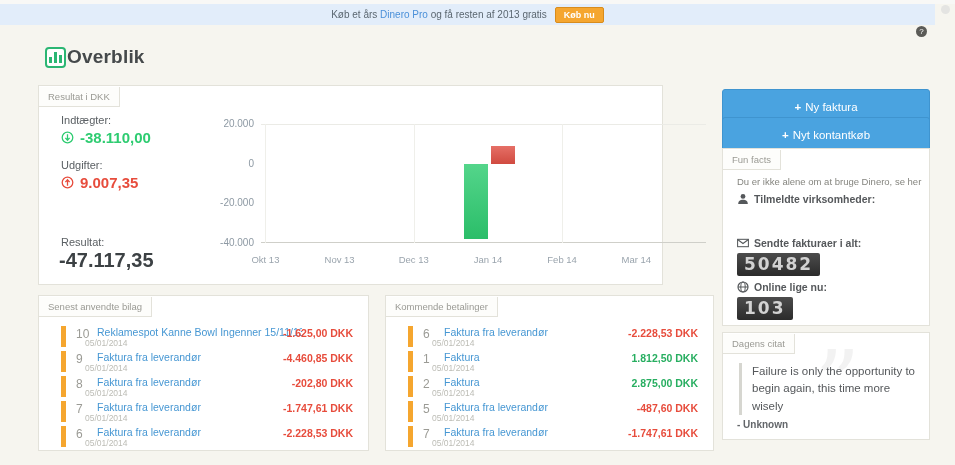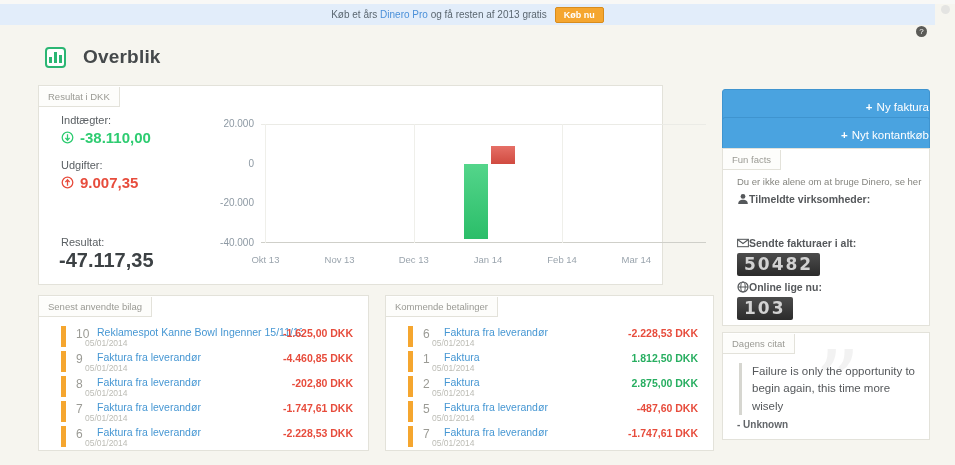--- a/index.html
+++ b/index.html
@@ -23,21 +23,21 @@
     background:#f5a62f; border:1px solid #d88c1c; color:#fff;
     font-size:9px; font-weight:bold; padding:2px 8px; border-radius:2px; cursor:pointer;
     font-family:"Liberation Sans", sans-serif;
   }
   .scroll-thumb { position:absolute; top:5px; right:5px; width:9px; height:9px; border-radius:50%; background:#e4e4e2; }
   .help-btn {
     position:absolute; top:26px; right:28px; width:11px; height:11px; border-radius:50%;
     background:#5b5b57; color:#fff; font-size:8px; line-height:11px; text-align:center; cursor:pointer;
   }
   
-  .page-header { position:absolute; top:46px; left:45px; display:flex; align-items:center; gap:17px; }
+  .page-header { position:absolute; top:46px; left:45px; display:flex; align-items:center; gap:1px; }
   .logo-icon {
     width:21px; height:21px; border:2px solid #2bb673; border-radius:4px; background:#fff;
     display:flex; align-items:flex-end; justify-content:center; gap:2px; padding:3px 2px;
   }
   .logo-icon i { display:block; width:3px; background:#2bb673; }
   .logo-icon i.b1 { height:6px; } .logo-icon i.b2 { height:11px; } .logo-icon i.b3 { height:8px; }
   .page-title { font-size:19px; font-weight:bold; color:#45494b; letter-spacing:0.2px; }
   
   .panel { position:absolute; background:#fff; border:1px solid #e3e2da; }
   .tab {
@@ -74,30 +74,30 @@
   .row-num { position:absolute; left:37px; top:3px; font-size:12px; color:#9b9b95; }
   .row-title { position:absolute; left:58px; top:2px; font-size:10.5px; color:#4697d3; text-decoration:none;
                white-space:nowrap; max-width:205px; overflow:hidden; }
   .row-date { position:absolute; left:46px; top:14px; font-size:8.5px; color:#bcbcb5; }
   .row-amount { position:absolute; right:15px; top:3px; font-size:10.5px; font-weight:bold; }
   .neg { color:#e74c3c; } .pos { color:#27ae60; }
   
   .btn-primary {
     position:absolute; left:722px; width:208px; height:36px;
     background:#4aa3e0; border:1px solid #3f94cf; border-radius:3px;
-    color:#fff; font-size:11.5px; text-align:right; line-height:22px; cursor:pointer;
+    color:#fff; font-size:11.5px; text-align:center; line-height:22px; cursor:pointer;
     font-family:"Liberation Sans", sans-serif;
   }
   #btn-invoice { top:89px; } #btn-cash { top:117px; }
   .plus { font-weight:bold; margin-right:4px; }
   
   .ff-intro { position:absolute; top:27px; left:14px; font-size:9.5px; color:#84848p; color:#85857f; white-space:nowrap; }
   .stat { position:absolute; left:14px; }
   .stat1 { top:44px; } .stat2 { top:88px; } .stat3 { top:132px; }
-  .stat-head { display:flex; align-items:center; font-size:10.5px; font-weight:bold; color:#55585b; }
+  .stat-head { display:flex; align-items:center; gap:5px; font-size:10.5px; font-weight:bold; color:#55585b; }
   .ff-icon { width:12px; height:12px; display:inline-block; }
   .counter {
     display:inline-block; margin-top:4px; background:linear-gradient(#4c4c4c,#2b2b2b);
     color:#d2d2d2; font-size:17px; font-weight:bold; letter-spacing:2px;
     padding:1px 7px 2px 7px; border-radius:2px; font-family:"DejaVu Sans", sans-serif;
   }
   
   .quote-mark { position:absolute; top:6px; left:92px; font-size:88px; line-height:1;
                 color:rgba(70,70,70,0.07); font-family:"DejaVu Serif", serif; }
   #quote-panel blockquote {

